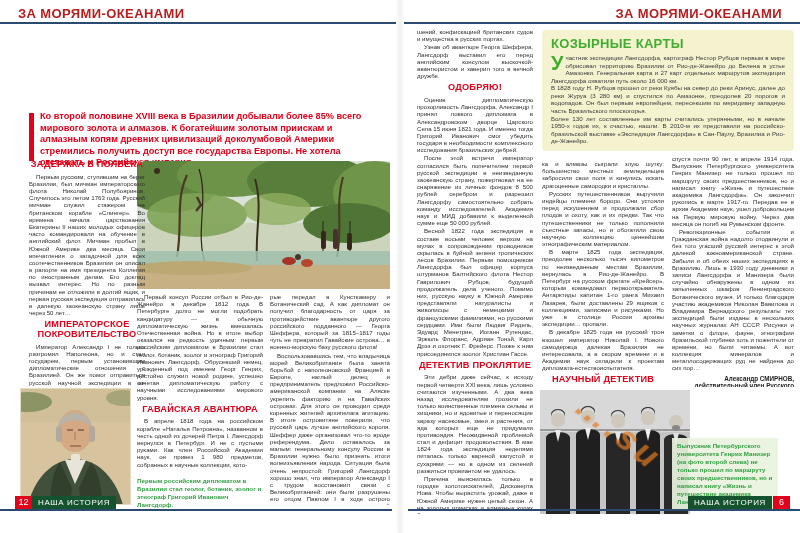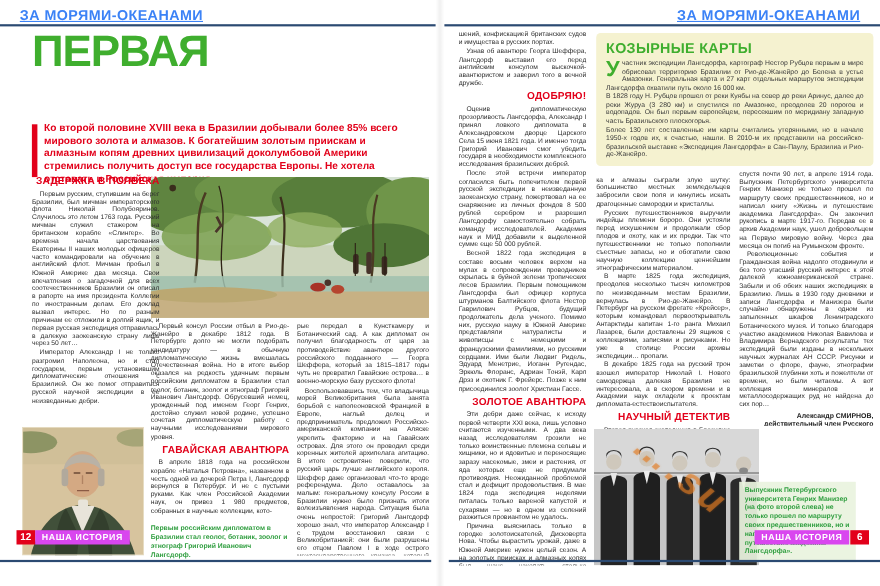--- a/index.html
+++ b/index.html
@@ -1,73 +1,72 @@
 <!DOCTYPE html>
 <html style="--green: #3fae2e; --red: #e2001a; --navy: #2b4a72; --sidebar_bg: #f5f2d0; --caption_green: #2f9e3f;"><head>
 <meta charset="utf-8">
 <style>
   html,body{margin:0;padding:0;background:#ffffff;}
   body{width:800px;height:533px;position:relative;overflow:hidden;
        font-family:"Liberation Sans",sans-serif;color:#2e2e2e;}
   .abs{position:absolute;}
   
-  .kicker{font-size:13px;font-weight:bold;color:#3b82f6;letter-spacing:.4px;text-decoration:underline;}
+  .kicker{font-size:13px;font-weight:bold;color:#b91c1c;letter-spacing:.4px;}
   .rule{height:2px;background:var(--navy,#2b4a72);}
   
   .title{left:29px;top:27px;font-weight:bold;color:var(--green,#3fae2e);
          font-size:40px;line-height:40px;letter-spacing:-1px;}
   .lead-bar{left:29px;top:113px;width:5px;height:48px;background:var(--red,#e2001a);}
   .lead{left:40px;top:111px;width:328px;color:var(--red,#e2001a);
         font-weight:bold;font-size:9.2px;line-height:1.25;text-align:left;}
   
   .col{position:absolute;text-align:justify;font-size:6.1px;line-height:1.18;
        color:#2e2e2e;overflow:hidden;}
   .col p{margin:0 0 1px 0;}
   .col p.ind{text-indent:7px;}
   .colhead{color:var(--red,#e2001a);font-weight:bold;font-size:9.2px;
-           line-height:1.05;margin:4px 0 3px 0;text-align:right;letter-spacing:.2px;}
+           line-height:1.05;margin:4px 0 3px 0;text-align:center;letter-spacing:.2px;}
   .colhead.first{margin-top:0;}
   .caption{position:absolute;font-size:6.2px;font-weight:bold;line-height:1.3;
            color:var(--caption_green,#2f9e3f);text-align:left;}
   .caption.boxed{background:rgba(234,243,223,.93);padding:4px 5px;}
   
   .sidebar{left:542px;top:30px;width:234px;background:var(--sidebar_bg,#f5f2d0);
            border-radius:4px;padding:7px 9px 6px 9px;}
   .sidebar h2{margin:0 0 4px 0;font-size:13px;line-height:1;
               color:var(--green,#3fae2e);letter-spacing:.3px;}
   .sidebar p{margin:0;font-size:6.2px;line-height:1.22;color:#3a3a3a;text-align:justify;}
   .dropcap{float:left;font-size:20px;line-height:16px;font-weight:bold;
            color:var(--green,#3fae2e);margin:1px 2px 0 0;}
   
   .sign{text-align:right;font-weight:bold;color:#1d1d1d;margin-top:3px;font-size:6.3px;line-height:1.25;}
   
   .imgbox{position:absolute;overflow:hidden;}
   .imgbox svg{display:block;width:100%;height:100%;}
   
   .footrule{top:509px;height:2px;background:var(--navy,#2b4a72);}
-  .footbox{top:482px;height:13px;font-weight:bold;color:#fff;line-height:13px;}
+  .footbox{top:496px;height:13px;font-weight:normal;color:#fff;line-height:13px;}
   .footbox.num{background:var(--red,#e2001a);width:17px;text-align:center;font-size:9px;}
-  .footbox.lbl{background:#d946ef;padding:0 6px;font-size:8px;letter-spacing:.6px;}
+  .footbox.lbl{background:#14532d;padding:0 6px;font-size:8px;letter-spacing:.6px;}
   
   .wm{left:592px;top:386px;transform:rotate(38deg);transform-origin:left top;
       font-size:34px;font-weight:bold;font-style:italic;letter-spacing:4px;
       color:rgba(226,124,34,.55);text-shadow:0 0 2px rgba(226,124,34,.35);}
   .gutter{left:396px;top:0;width:8px;height:533px;
           background:linear-gradient(90deg,rgba(0,0,0,0),rgba(0,0,0,.06),rgba(0,0,0,0));}
 </style>
 </head>
 <body>
 
 <div class="abs gutter"></div>
 
 <div class="abs kicker" style="left:18px;top:6px;">ЗА МОРЯМИ-ОКЕАНАМИ</div>
 <div class="abs rule" style="left:0;top:22px;width:396px;"></div>
 
 <div class="abs title">
-  <div>ПЕРВАЯ</div>
 </div>
 
 <div class="abs lead-bar"></div>
 <div class="abs lead">Ко второй половине XVIII века в Бразилии добывали более 85% всего мирового золота и алмазов. К богатейшим золотым приискам и алмазным копям древних цивилизаций доколумбовой Америки стремились получить доступ все государства Европы. Не хотела отставать и Российская империя…</div>
 
 <div class="imgbox" style="left:137px;top:161px;width:253px;height:128px;">
   <svg viewBox="0 0 253 128" preserveAspectRatio="none">
     <rect width="253" height="128" fill="#ccd5bc"></rect>
     <rect width="253" height="62" fill="#dde7e3" opacity=".75"></rect>
     <ellipse cx="32" cy="24" rx="48" ry="28" fill="#5f8440"></ellipse>
@@ -93,20 +92,21 @@
     <line x1="213" y1="60" x2="213" y2="90" stroke="#2c2016" stroke-width="1"></line>
     <ellipse cx="152" cy="100" rx="7" ry="4" fill="#a83327"></ellipse>
     <ellipse cx="170" cy="102" rx="6" ry="4" fill="#b5452f"></ellipse>
     <ellipse cx="161" cy="96" rx="3" ry="3" fill="#4a342a"></ellipse>
   </svg>
 </div>
 
 <div class="col" style="left:29px;top:160px;width:116px;height:226px;">
   <div class="colhead first">ЗАДЕРЖКА В ПОЛВЕКА</div>
   <p class="ind">Первым русским, ступившим на берег Бразилии, был мичман императорского флота Николай Полубояринов. Случилось это летом 1763 года. Русский мичман служил стажером на британском корабле «Слингер». Во времена начала царствования Екатерины II наших молодых офицеров часто командировали на обучение в английский флот. Мичман пробыл в Южной Америке два месяца. Свои впечатления о загадочной для всех соотечественников Бразилии он описал в рапорте на имя президента Коллегии по иностранным делам. Его доклад вызвал интерес. Но по разным причинам ее отложили в долгий ящик, и первая русская экспедиция отправилась в далекую заокеанскую страну лишь через 50 лет…</p>
+  <div class="colhead">ИМПЕРАТОРСКОЕ ПОКРОВИТЕЛЬСТВО</div>
   <p class="ind">Император Александр I не только разгромил Наполеона, но и стал государем, первым установившим дипломатические отношения с Бразилией. Он же помог отправиться русской научной экспедиции в ее неизведанные дебри.</p>
 </div>
 
 <div class="imgbox" style="left:20px;top:388px;width:111px;height:117px;">
   <svg viewBox="0 0 111 117" preserveAspectRatio="none">
     <rect width="111" height="117" fill="#d7c49e"></rect>
     <rect width="111" height="34" fill="#cdbd96" opacity=".7"></rect>
     <ellipse cx="8" cy="14" rx="24" ry="10" fill="#7c8a57" opacity=".8"></ellipse>
     <ellipse cx="104" cy="10" rx="18" ry="8" fill="#8a9560" opacity=".6"></ellipse>
     <path d="M8,117 C16,84 38,71 55,71 C74,71 94,85 103,117 Z" fill="#41503a"></path>
@@ -145,21 +145,21 @@
 <div class="abs kicker" style="right:18px;top:6px;">ЗА МОРЯМИ-ОКЕАНАМИ</div>
 <div class="abs rule" style="left:404px;top:22px;width:396px;"></div>
 
 <div class="col" style="left:417px;top:28px;width:116px;height:486px;">
   <p>шений, конфискацией британских судов и имущества в русских портах.</p>
   <p class="ind">Узнав об авантюре Георга Шеффера, Лангсдорф выставил его перед английским консулом выскочкой-авантюристом и заверил того в вечной дружбе.</p>
   <div class="colhead">ОДОБРЯЮ!</div>
   <p class="ind">Оценив дипломатическую прозорливость Лангсдорфа, Александр I принял ловкого дипломата в Александровском дворце Царского Села 15 июня 1821 года. И именно тогда Григорий Иванович смог убедить государя в необходимости комплексного исследования бразильских дебрей.</p>
   <p class="ind">После этой встречи император согласился быть попечителем первой русской экспедиции в неизведанную заокеанскую страну, пожертвовал на ее снаряжение из личных фондов 8 500 рублей серебром и разрешил Лангсдорфу самостоятельно собрать команду исследователей. Академия наук и МИД добавили к выделенной сумме еще 50 000 рублей.</p>
   <p class="ind">Весной 1822 года экспедиция в составе восьми человек верхом на мулах в сопровождении проводников скрылась в буйной зелени тропических лесов Бразилии. Первым помощником Лангсдорфа был офицер корпуса штурманов Балтийского флота Нестор Гаврилович Рубцов, будущий продолжатель дела ученого. Помимо них, русскую науку в Южной Америке представляли натуралисты и живописцы с немецкими и французскими фамилиями, но русскими сердцами. Ими были Людвиг Ридель, Эдуард Менетрие, Иоганн Ругендас, Эркюль Флоранс, Адриан Тонэй, Карл Дрэз и охотник Г. Фрейерс. Позже к ним присоединился зоолог Христиан Гассе.</p>
-  <div class="colhead">ЗОЛОТОЕ АВАНТЮРА</div>
+  <div class="colhead">ДЕТЕКТИВ ПРОКЛЯТИЕ</div>
   <p class="ind">Эти дебри даже сейчас, к исходу первой четверти XXI века, лишь условно считаются изученными. А два века назад исследователям грозили не только воинственные племена сельвы и хищники, но и ядовитые и переносящие заразу насекомые, змеи и растения, от яда которых еще не придумали противоядия. Неожиданной проблемой стал и дефицит продовольствия. В мае 1824 года экспедиция неделями питалась только вареной капустой и сухарями — но в одном из селений разжиться провиантом не удалось.</p>
   <p class="ind">Причина выяснилась только в городке золотоискателей, Дисковерта Нова. Чтобы вырастить урожай, даже в Южной Америке нужен целый сезон. А на золотых приисках и алмазных копях был шанс накопать столько драгоценностей за считанные недели, что семье хватило бы на несколько лет. В итоге золотая лихорад-</p>
 </div>
 
 <div class="abs sidebar">
   <h2>КОЗЫРНЫЕ КАРТЫ</h2>
   <p><span class="dropcap">У</span><span>частник экспедиции Лангсдорфа, картограф Нестор Рубцов первым в мире обрисовал территорию Бразилии от Рио-де-Жанейро до Белена в устье Амазонки. Генеральная карта и 27 карт отдельных маршрутов экспедиции Лангсдорфа охватили путь около 16 000 км.</span></p>
   <p>В 1828 году Н. Рубцов прошел от реки Куябы на север до реки Аринус, далее до реки Журуа (3 280 км) и спустился по Амазонке, преодолев 20 порогов и водопадов. Он был первым европейцем, пересекшим по меридиану западную часть Бразильского плоскогорья.</p>
   <p>Более 130 лет составленные им карты считались утерянными, но в начале 1950-х годов их, к счастью, нашли. В 2010-м их представили на российско-бразильской выставке «Экспедиция Лангсдорфа» в Сан-Паулу, Бразилиа и Рио-де-Жанейро.</p>
 </div>

